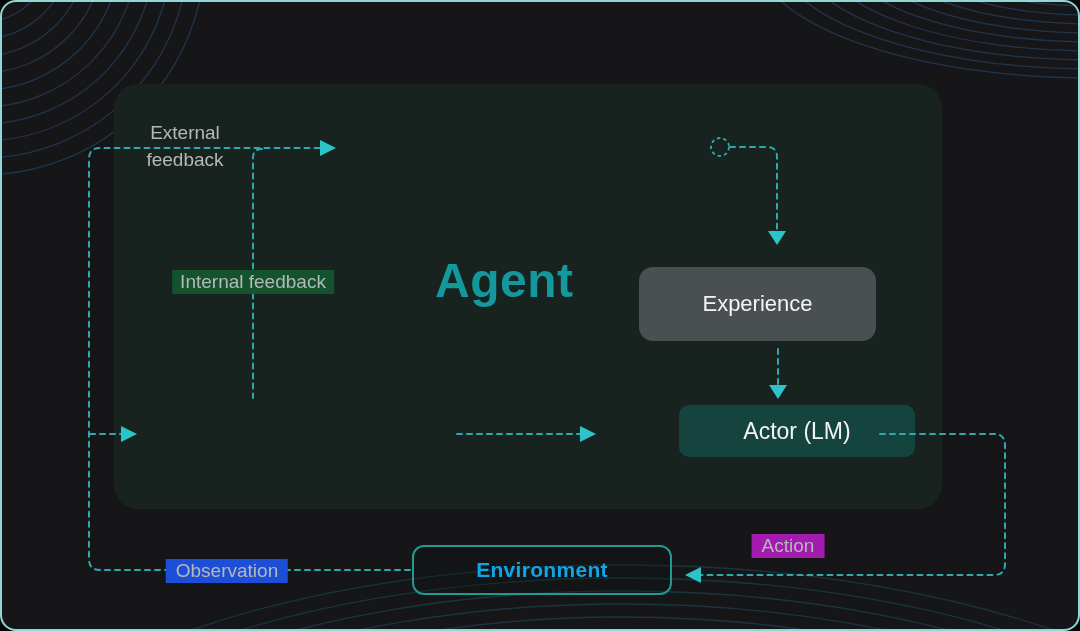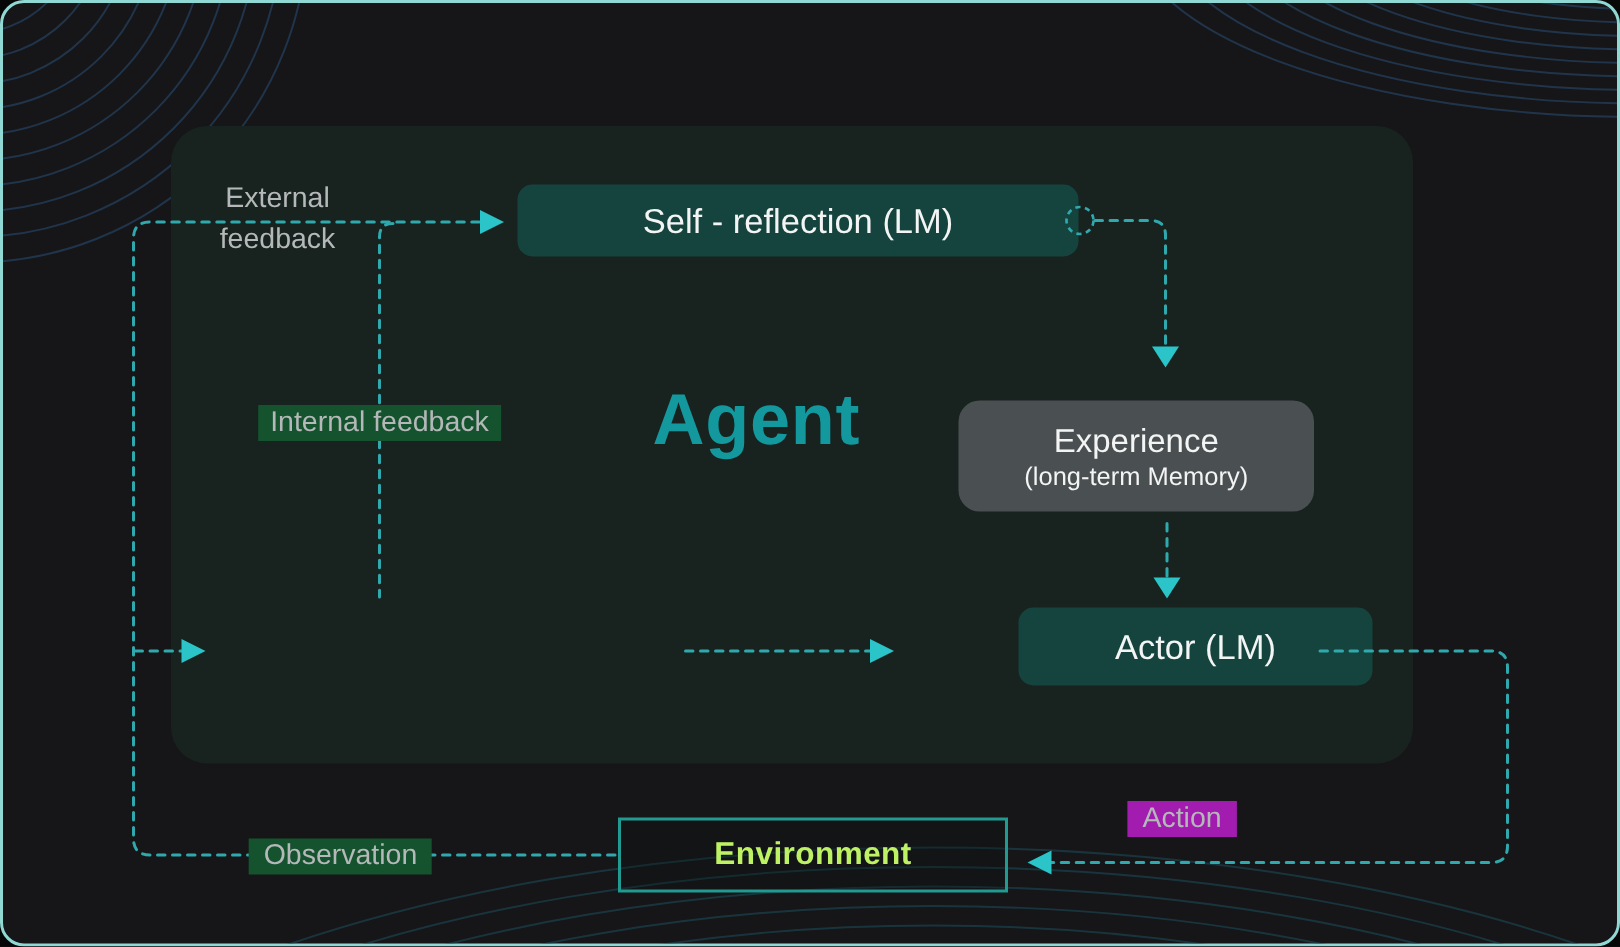--- a/index.html
+++ b/index.html
@@ -31,35 +31,35 @@
   .node-gray{background:#4a4f51;border-radius:14px;}
   .node-title{font-size:22px;}
   .node-sub{font-size:17px;}
   .self-reflection{left:343px;top:121px;width:374px;height:48px;}
   .experience{left:637px;top:265px;width:237px;height:74px;}
   .trajectory{left:137px;top:397px;width:304px;height:70px;}
   .actor{left:637px;top:403px;width:236px;height:52px;margin-left:40px;}
   .environment{
     position:absolute;left:410px;top:543px;width:260px;height:50px;
     display:flex;align-items:center;justify-content:center;
-    border:2px solid #219a92;border-radius:0;
+    border:2px solid #219a92;border-radius:12px;
     background:rgba(8,14,13,0.25);
-    color:#bef264;font-size:21px;font-weight:bold;letter-spacing:.3px;
+    color:#0ea5e9;font-size:21px;font-weight:bold;letter-spacing:.3px;
   }
   .edge-label{
     position:absolute;color:#b5b8b9;font-size:19px;white-space:nowrap;
   }
   .lbl-external{left:118px;top:117px;width:130px;text-align:center;
     line-height:27px;white-space:normal;}
   .lbl-internal{left:251px;top:268px;transform:translateX(-50%);
     background:#14532d;padding:1px 8px;}
   .lbl-reflective{left:774px;top:186px;transform:translateX(-50%);
     background:#18221f;padding:1px 8px;}
   .lbl-observation{left:225px;top:557px;transform:translateX(-50%);
-    background:#14532d;padding:1px 10px;}
+    background:#1d4ed8;padding:1px 10px;}
   .lbl-action{left:786px;top:532px;transform:translateX(-50%);
     background:#a21caf;padding:1px 10px;}
   .agent-title{
     position:absolute;left:433px;top:251px;
     color:#13989e;font-size:48px;font-weight:bold;letter-spacing:.5px;
   }
   .dash{stroke:#2fa9ad;stroke-width:2;stroke-dasharray:5 5;fill:none;stroke-linecap:round;}
   .head{fill:#2bc5c9;stroke:none;}
   .dash-circle{stroke:#2fa9ad;stroke-width:1.8;stroke-dasharray:3.5 3;fill:none;}
 </style>
@@ -102,27 +102,23 @@
         <ellipse cx="620" cy="860" rx="570" ry="245"></ellipse>
       <ellipse cx="620" cy="860" rx="600" ry="258"></ellipse>
         <ellipse cx="620" cy="860" rx="630" ry="271"></ellipse>
       <ellipse cx="620" cy="860" rx="660" ry="284"></ellipse>
         <ellipse cx="620" cy="860" rx="690" ry="297"></ellipse>
     </g>
   </svg>
 
   <div class="agent-panel"></div>
 
-  <div class="node node-teal self-reflection">
-    <span>Self - reflection (LM)</span>
-  </div>
 
   <div class="node node-gray experience">
     <span class="node-title">Experience</span>
-    <span class="node-sub">(long-term Memory)</span>
   </div>
 
 
   <div class="node node-teal actor">
     <span>Actor (LM)</span>
   </div>
 
   <div class="environment">
     <span>Environment</span>
   </div>

